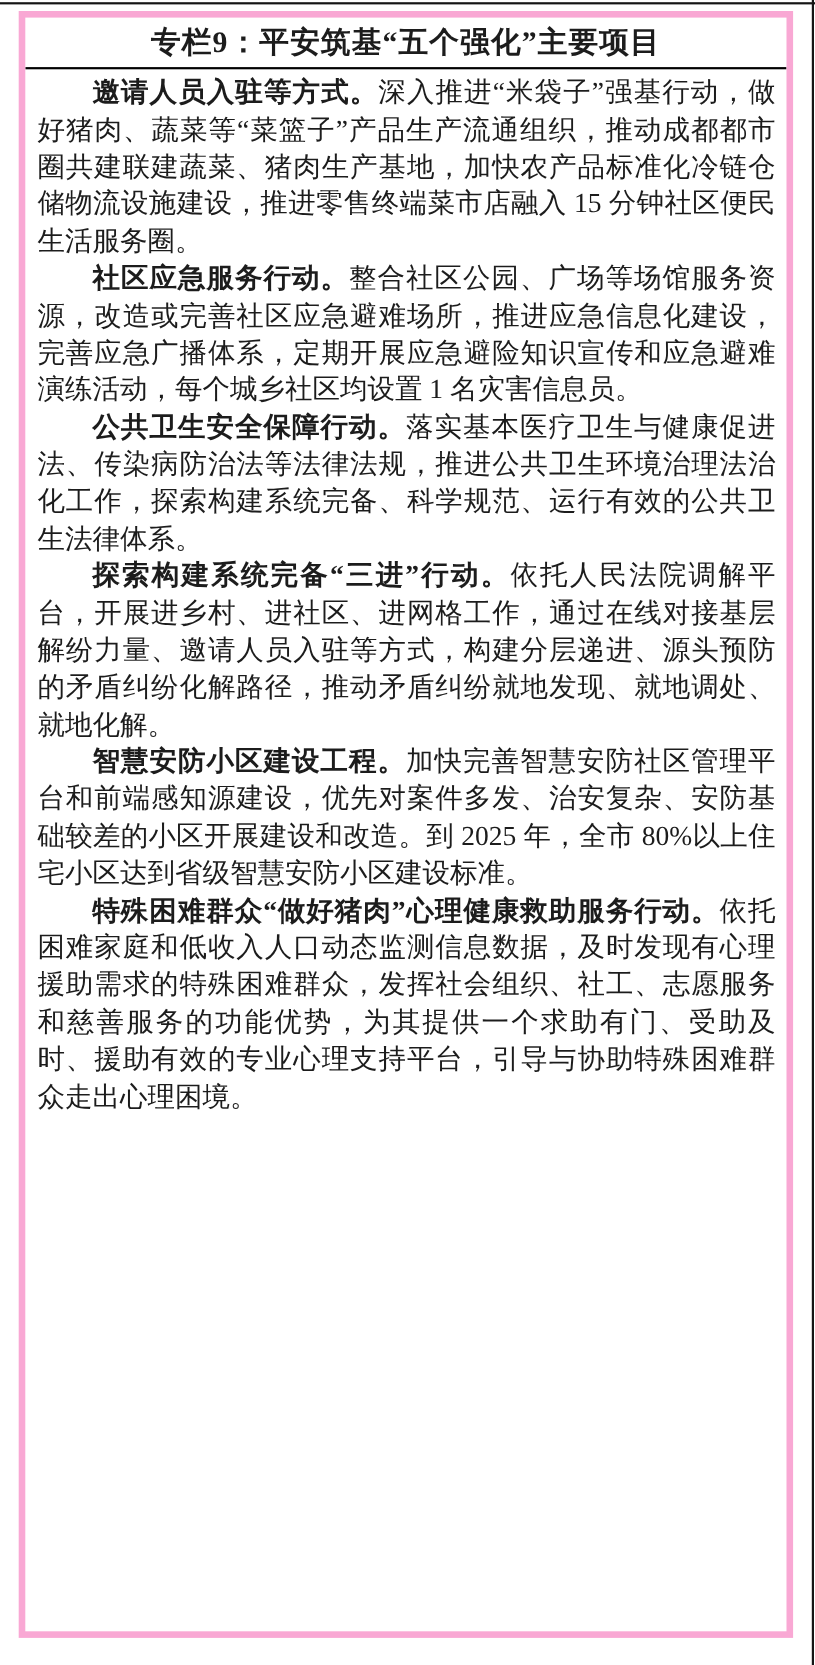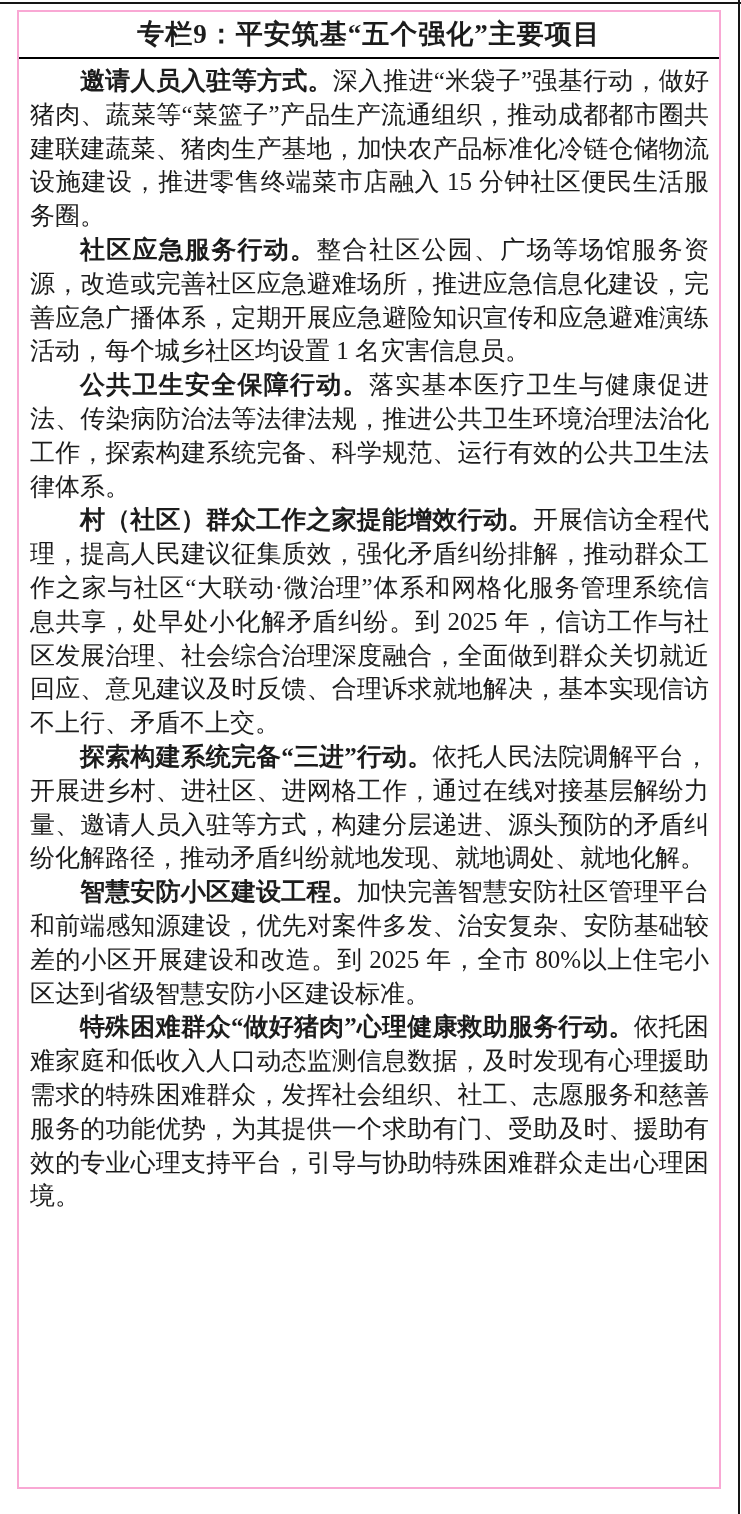--- a/index.html
+++ b/index.html
@@ -27,21 +27,21 @@
     top: 0; bottom: 0; right: 1px;
     width: 2px;
     background: #151515;
   }
   .callout-box {
     position: absolute;
     left: 17px;
     top: 10px;
     width: 704px;
     height: 1479px;
-    border: 2px solid #f9a8d4;
+    border: 6px solid #f9a8d4;
     box-sizing: border-box;
     background: #ffffff;
     overflow: hidden;
   }
   .box-title {
     height: 45px;
     line-height: 45px;
     text-align: center;
     border-bottom: 2px solid #000000;
     font-size: 27px;
@@ -68,18 +68,17 @@
 
 <div class="edge-top"></div>
 <div class="edge-right"></div>
 
 <div class="callout-box">
   <div class="box-title">专栏9：平安筑基“五个强化”主要项目</div>
   <div class="box-body">
     <p class="project-paragraph"><span class="project-name">邀请人员入驻等方式。</span><span class="project-description">深入推进“米袋子”强基行动，做好猪肉、蔬菜等“菜篮子”产品生产流通组织，推动成都都市圈共建联建蔬菜、猪肉生产基地，加快农产品标准化冷链仓储物流设施建设，推进零售终端菜市店融入 15 分钟社区便民生活服务圈。</span></p>
     <p class="project-paragraph"><span class="project-name">社区应急服务行动。</span><span class="project-description">整合社区公园、广场等场馆服务资源，改造或完善社区应急避难场所，推进应急信息化建设，完善应急广播体系，定期开展应急避险知识宣传和应急避难演练活动，每个城乡社区均设置 1 名灾害信息员。</span></p>
     <p class="project-paragraph"><span class="project-name">公共卫生安全保障行动。</span><span class="project-description">落实基本医疗卫生与健康促进法、传染病防治法等法律法规，推进公共卫生环境治理法治化工作，探索构建系统完备、科学规范、运行有效的公共卫生法律体系。</span></p>
-    <p class="project-paragraph"><span class="project-name">村（社区）群众工作之家提能增效行动。</span><span class="project-description">开展信访全程代理，提高人民建议征集质效，强化矛盾纠纷排解，推动群众工作之家与社区“大联动·微治理”体系和网格化服务管理系统信息共享，处早处小化解矛盾纠纷。到 2025 年，信访工作与社区发展治理、社会综合治理深度融合，全面做到群众关切就近回应、意见建议及时反馈、合理诉求就地解决，基本实现信访不上行、矛盾不上交。</span></p>
     <p class="project-paragraph"><span class="project-name">探索构建系统完备“三进”行动。</span><span class="project-description">依托人民法院调解平台，开展进乡村、进社区、进网格工作，通过在线对接基层解纷力量、邀请人员入驻等方式，构建分层递进、源头预防的矛盾纠纷化解路径，推动矛盾纠纷就地发现、就地调处、就地化解。</span></p>
     <p class="project-paragraph"><span class="project-name">智慧安防小区建设工程。</span><span class="project-description">加快完善智慧安防社区管理平台和前端感知源建设，优先对案件多发、治安复杂、安防基础较差的小区开展建设和改造。到 2025 年，全市 80%以上住宅小区达到省级智慧安防小区建设标准。</span></p>
     <p class="project-paragraph"><span class="project-name">特殊困难群众“做好猪肉”心理健康救助服务行动。</span><span class="project-description">依托困难家庭和低收入人口动态监测信息数据，及时发现有心理援助需求的特殊困难群众，发挥社会组织、社工、志愿服务和慈善服务的功能优势，为其提供一个求助有门、受助及时、援助有效的专业心理支持平台，引导与协助特殊困难群众走出心理困境。</span></p>
   </div>
 </div>
 
 </body></html>

